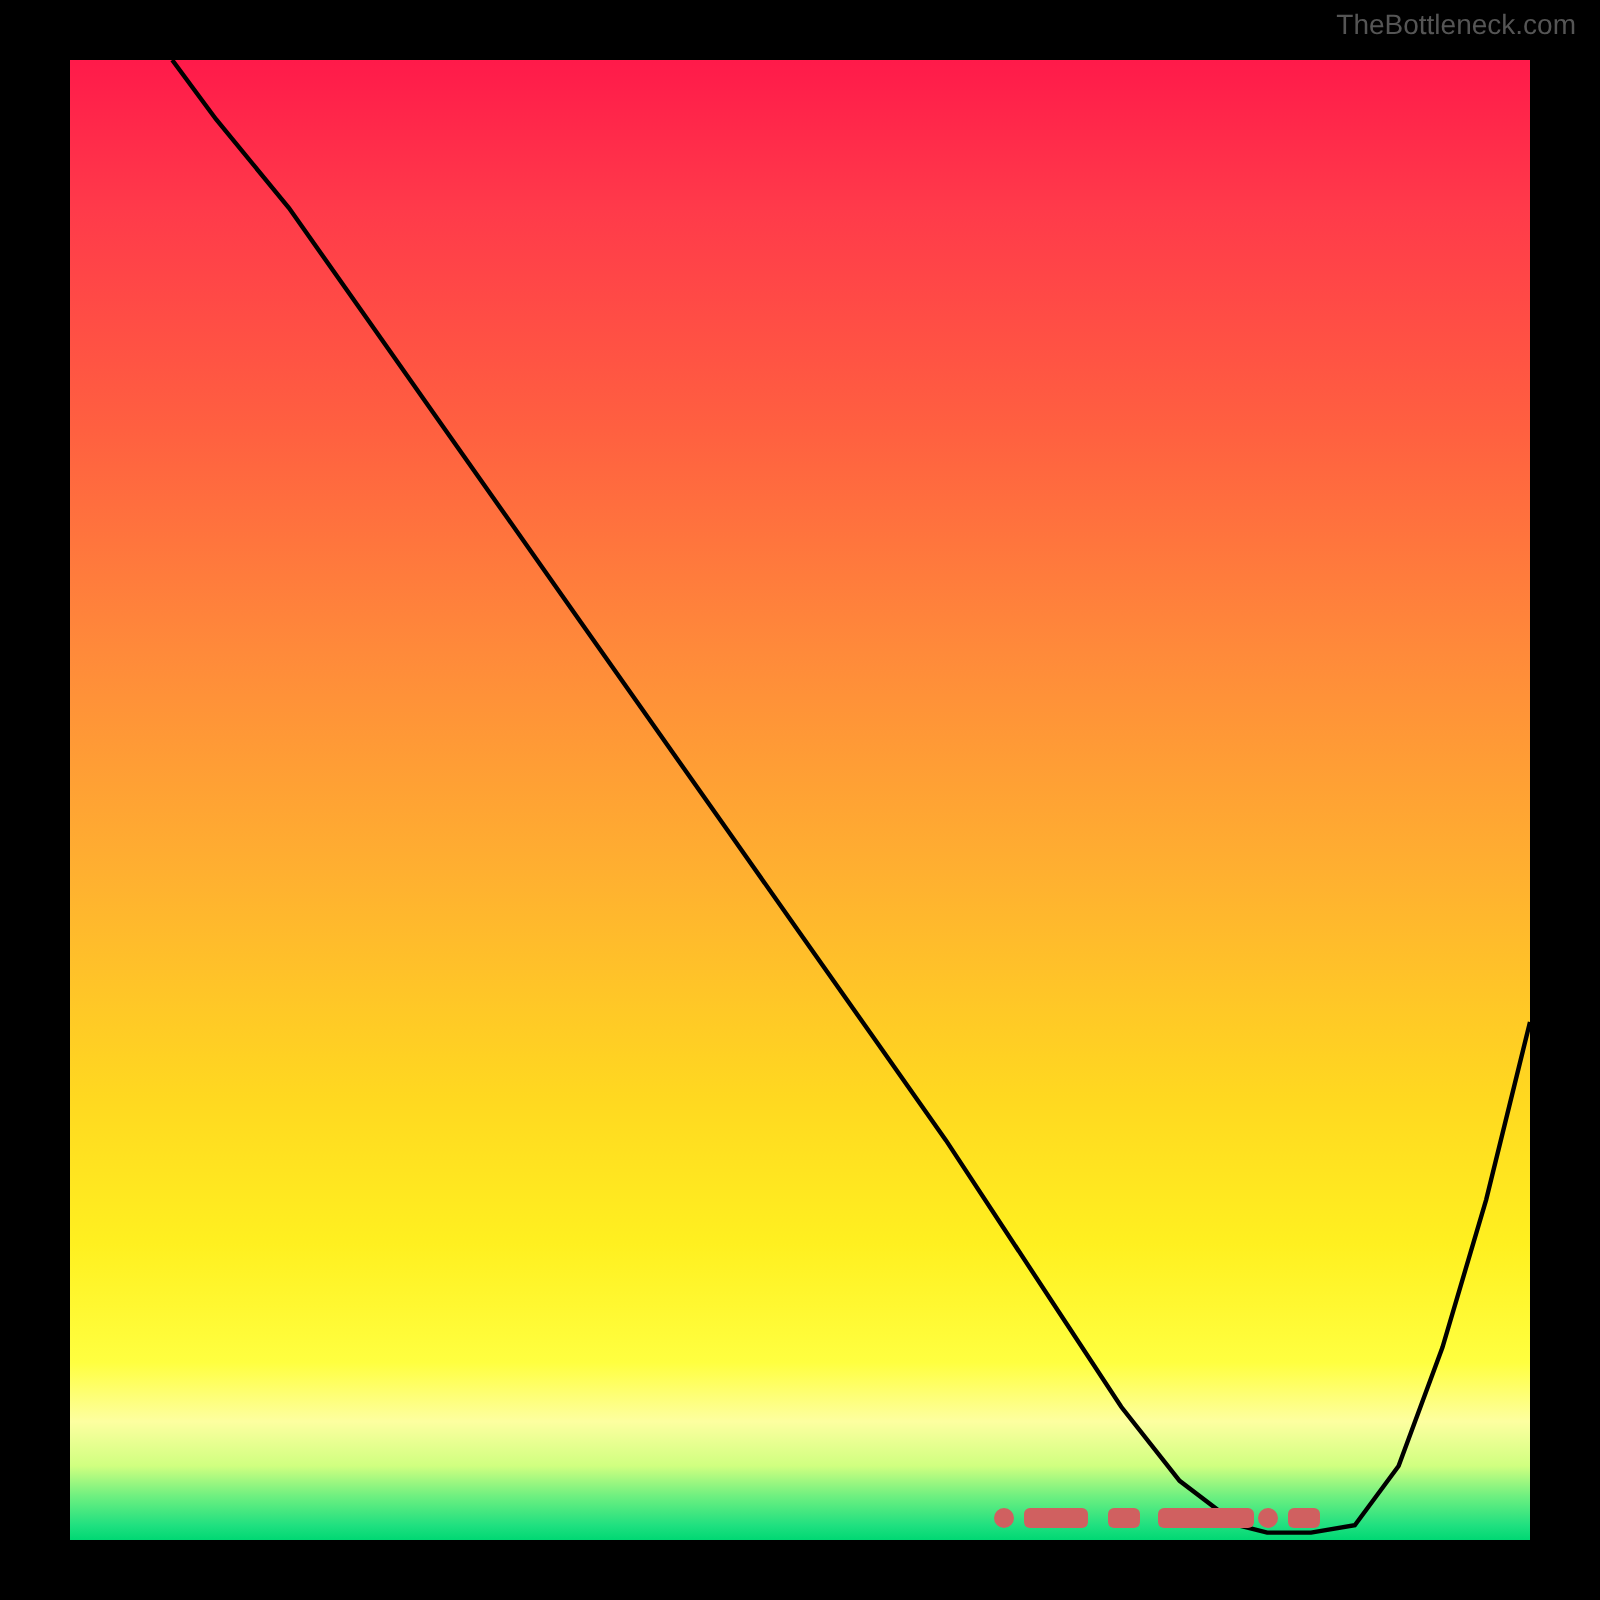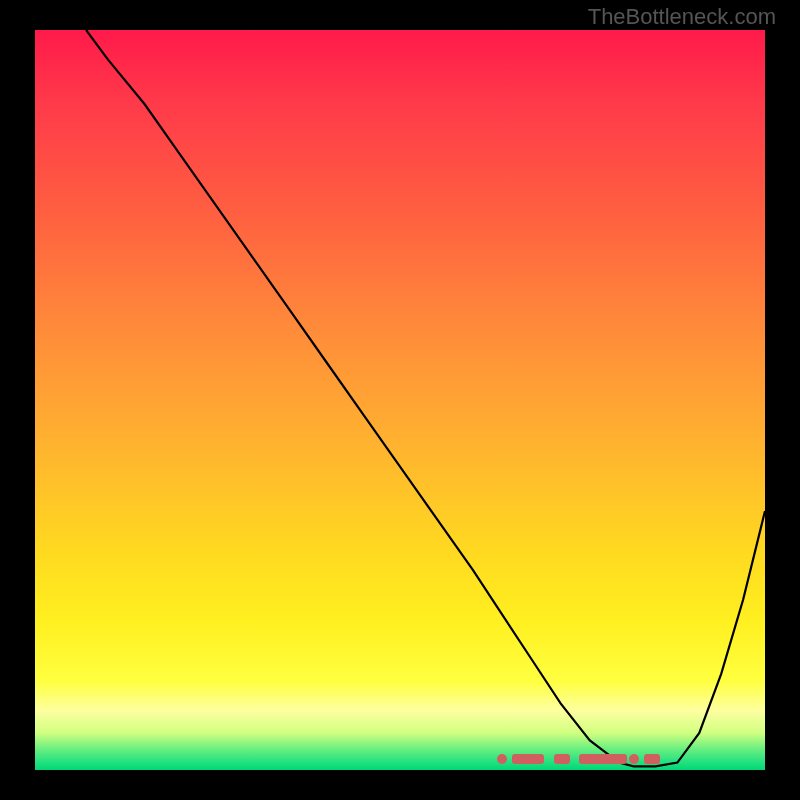--- a/index.html
+++ b/index.html
@@ -7,23 +7,23 @@
     width: 800px;
     height: 800px;
     background: #000;
     position: relative;
     font-family: Arial, sans-serif;
     overflow: hidden;
   }
   .watermark {
     position: absolute;
     top: 4px;
-    right: 24px;
+    right: 12px;
     color: #555;
-    font-size: 22px;
+    font-size: 14px;
     font-weight: 500;
     z-index: 10;
   }
   .plot-area {
     position: absolute;
     left: 35px;
     top: 30px;
     width: 730px;
     height: 740px;
     overflow: hidden;

